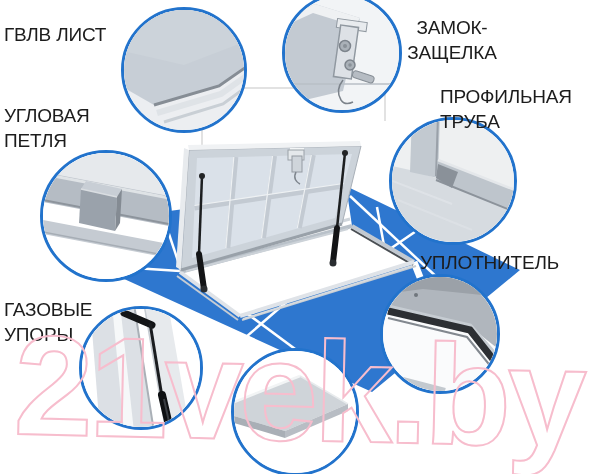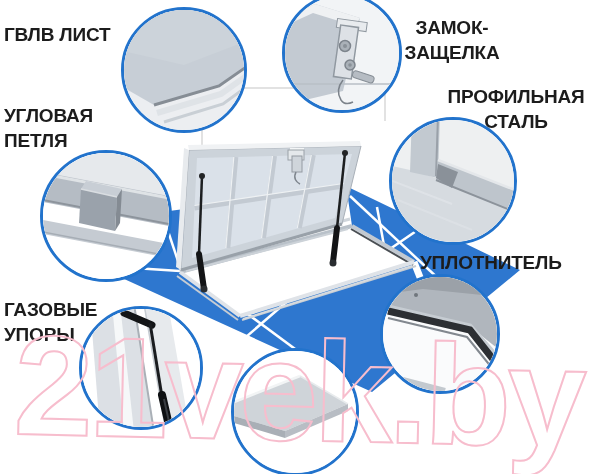--- a/index.html
+++ b/index.html
@@ -8,28 +8,28 @@
     overflow:hidden;font-family:"Liberation Sans",sans-serif;
   }
   .stage svg{display:block;}
   #main-art{position:absolute;left:0;top:0;z-index:1;}
   .callout{
     position:absolute;border:3.5px solid #2273cc;border-radius:50%;
     background:#fff;overflow:hidden;z-index:2;box-sizing:content-box;
   }
   .callout svg{width:100%;height:100%;}
   .lbl{
-    position:absolute;z-index:3;color:#1c1c1c;font-weight:bold;
+    position:absolute;z-index:3;color:#1c1c1c;font-weight:normal;
     font-size:19px;line-height:25px;letter-spacing:-0.2px;white-space:nowrap;
   }
   .lbl span{display:block;}
   .lbl-gvl{left:4px;top:22px;}
   .lbl-zamok{left:396px;top:15px;width:112px;text-align:center;}
   .lbl-petlya{left:4px;top:103px;}
-  .lbl-truba{left:440px;top:84px;width:152px;text-align:center;}
+  .lbl-truba{left:440px;top:84px;width:152px;text-align:left;}
   .lbl-gaz{left:4px;top:297px;}
   .lbl-uplot{left:420px;top:250px;width:173px;}
   .lbl-stal{left:364px;top:417px;}
   .watermark{
     position:absolute;left:16px;top:314px;z-index:4;pointer-events:none;
     font-size:142px;font-weight:bold;letter-spacing:-4px;line-height:1;
     color:transparent;-webkit-text-stroke:2px #f7bdcd;
     transform:rotate(1.3deg);transform-origin:left top;white-space:nowrap;
   }
 </style>
@@ -228,21 +228,21 @@
   <div class="lbl lbl-petlya">
     <span>УГЛОВАЯ</span>
     <span>ПЕТЛЯ</span>
   </div>
   <div class="lbl lbl-zamok">
     <span>ЗАМОК-</span>
     <span>ЗАЩЕЛКА</span>
   </div>
   <div class="lbl lbl-truba">
     <span>ПРОФИЛЬНАЯ</span>
-    <span>СТАЛЬ</span>
+    <span>ТРУБА</span>
   </div>
   <div class="lbl lbl-gaz">
     <span>ГАЗОВЫЕ</span>
     <span>УПОРЫ</span>
   </div>
   <div class="lbl lbl-uplot">
     <span>УПЛОТНИТЕЛЬ</span>
   </div>
 
   <div class="watermark">21vek.by</div>

